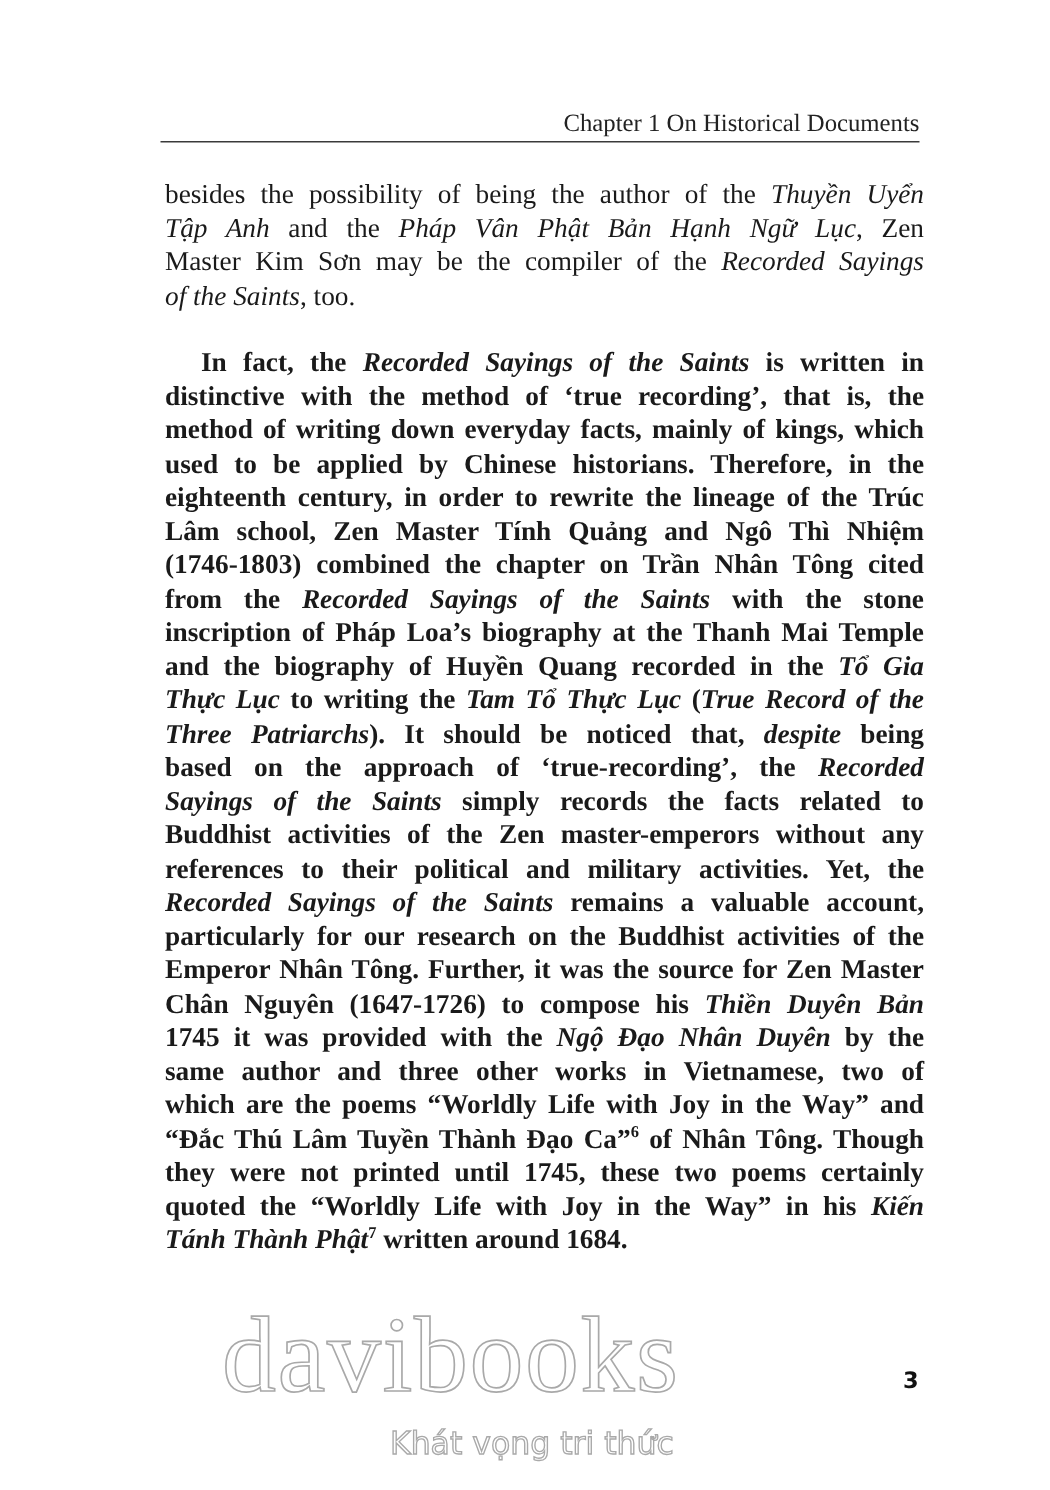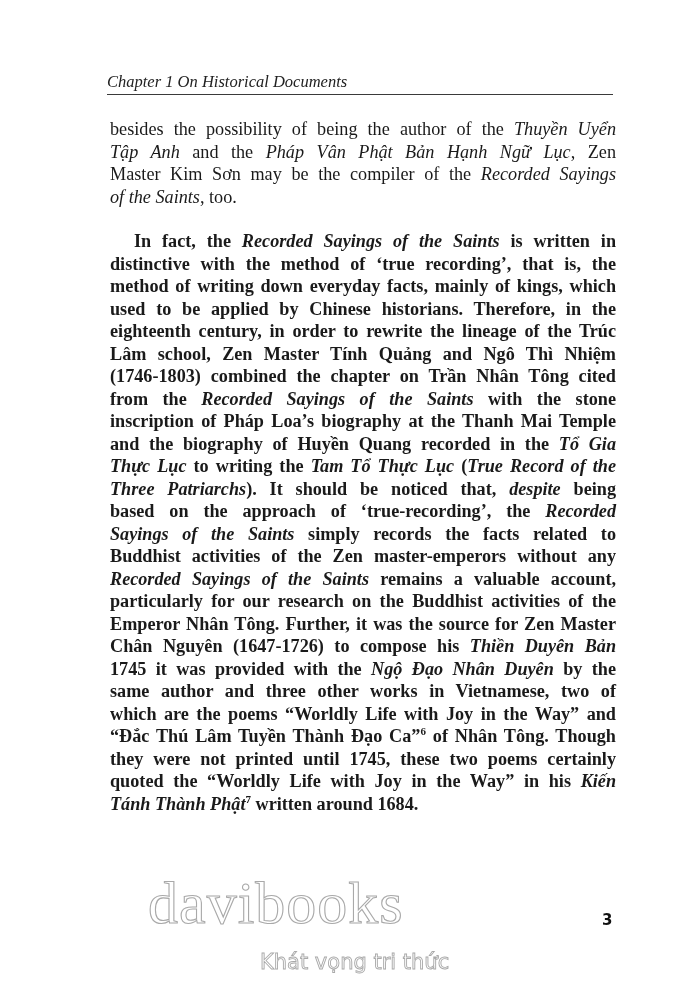--- a/index.html
+++ b/index.html
@@ -1,19 +1,19 @@
 <!DOCTYPE html>
 <html><head>
 <meta charset="utf-8">
 <style>
   html, body { margin: 0; padding: 0; background: #ffffff; }
   body { width: 700px; height: 993px; position: relative; overflow: hidden; font-family: "Liberation Serif", serif; color: #1a1a1a; }
   .running-head {
     position: absolute; left: 107px; width: 506px; top: 72px;
-    text-align: left; font-style: italic; font-size: 16.5px; line-height: 20px;
+    text-align: right; font-size: 16.5px; line-height: 20px;
     color: #222;
   }
   .head-rule {
     position: absolute; left: 107px; top: 94px; width: 506px; height: 0;
     border-top: 1.3px solid #3a3a3a;
   }
   .body-text {
     position: absolute; left: 110px; width: 506px; top: 118px;
     font-size: 18.2px; line-height: 22.5px;
   }
@@ -26,21 +26,21 @@
   .line.last { text-align-last: left; }
   .line.indent { padding-left: 24px; }
   .em { font-style: italic; }
   sup { font-size: 11px; line-height: 0; vertical-align: 7px; }
   .page-number {
     position: absolute; left: 602px; top: 911px;
     font-family: "DejaVu Sans", sans-serif; font-size: 15px; font-weight: bold; color: #111;
   }
   .wm-main {
     position: absolute; left: 148px; top: 858px; width: 395px;
-    font-family: "Liberation Serif", serif; font-size: 60px; line-height: 90px;
+    font-family: "Liberation Serif", serif; font-size: 72px; line-height: 90px;
     color: transparent; -webkit-text-stroke: 1.1px #a9a9a9; letter-spacing: 1px;
     white-space: nowrap;
   }
   .wm-sub {
     position: absolute; left: 260px; top: 944px; width: 290px;
     font-family: "DejaVu Sans", sans-serif; font-size: 21px; line-height: 36px;
     color: transparent; -webkit-text-stroke: 0.9px #a9a9a9; white-space: nowrap;
   }
 </style>
 </head>
@@ -65,20 +65,21 @@
       <span class="line"><span>Lâm school, Zen Master Tính Quảng and Ngô Thì Nhiệm</span></span>
       <span class="line"><span>(1746-1803) combined the chapter on Trần Nhân Tông cited</span></span>
       <span class="line"><span>from the </span><span class="em">Recorded Sayings of the Saints</span><span> with the stone</span></span>
       <span class="line"><span>inscription of Pháp Loa’s biography at the Thanh Mai Temple</span></span>
       <span class="line"><span>and the biography of Huyền Quang recorded in the </span><span class="em">Tổ Gia</span></span>
       <span class="line"><span class="em">Thực Lục</span><span> to writing the </span><span class="em">Tam Tổ Thực Lục</span><span> (</span><span class="em">True Record of the</span></span>
       <span class="line"><span class="em">Three Patriarchs</span><span>). It should be noticed that, </span><span class="em">despite</span><span> being</span></span>
       <span class="line"><span>based on the approach of ‘true-recording’, the </span><span class="em">Recorded</span></span>
       <span class="line"><span class="em">Sayings of the Saints</span><span> simply records the facts related to</span></span>
       <span class="line"><span>Buddhist activities of the Zen master-emperors without any</span></span>
+      <span class="line"><span>references to their political and military activities. Yet, the</span></span>
       <span class="line"><span class="em">Recorded Sayings of the Saints</span><span> remains a valuable account,</span></span>
       <span class="line"><span>particularly for our research on the Buddhist activities of the</span></span>
       <span class="line"><span>Emperor Nhân Tông. Further, it was the source for Zen Master</span></span>
       <span class="line"><span>Chân Nguyên (1647-1726) to compose his </span><span class="em">Thiền Duyên Bản</span></span>
       <span class="line"><span>1745 it was provided with the </span><span class="em">Ngộ Đạo Nhân Duyên</span><span> by the</span></span>
       <span class="line"><span>same author and three other works in Vietnamese, two of</span></span>
       <span class="line"><span>which are the poems “Worldly Life with Joy in the Way” and</span></span>
       <span class="line"><span>“Đắc Thú Lâm Tuyền Thành Đạo Ca”</span><sup>6</sup><span> of Nhân Tông. Though</span></span>
       <span class="line"><span>they were not printed until 1745, these two poems certainly</span></span>
       <span class="line"><span>quoted the “Worldly Life with Joy in the Way” in his </span><span class="em">Kiến</span></span>

